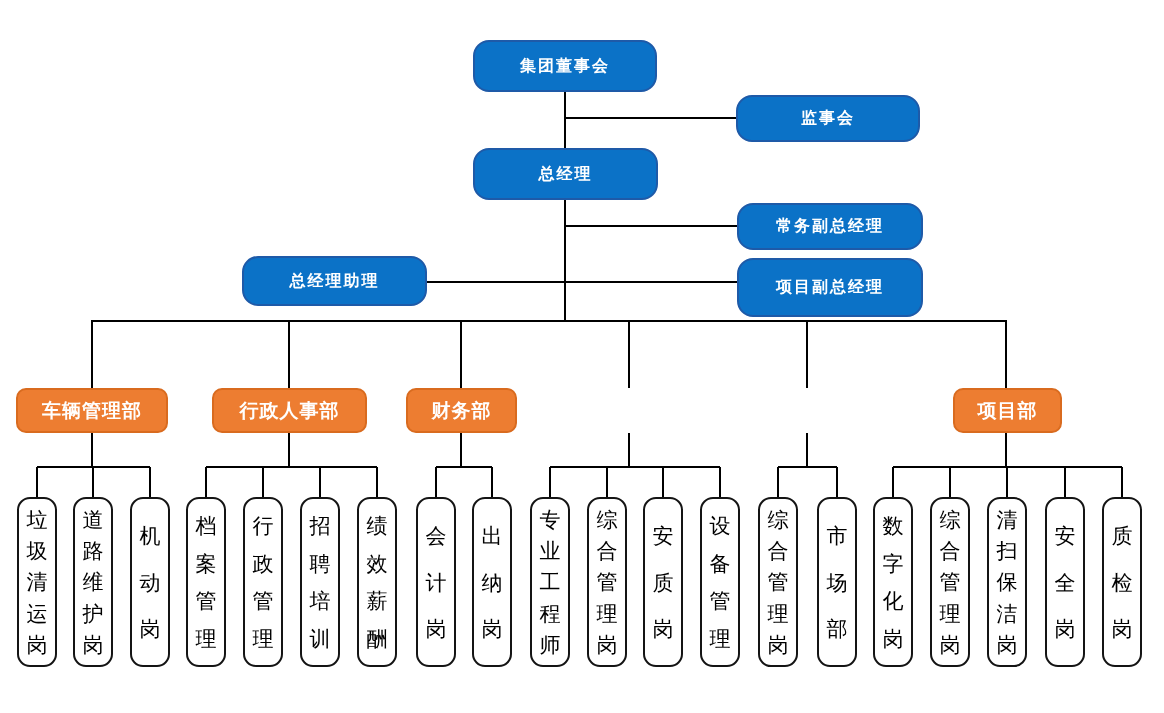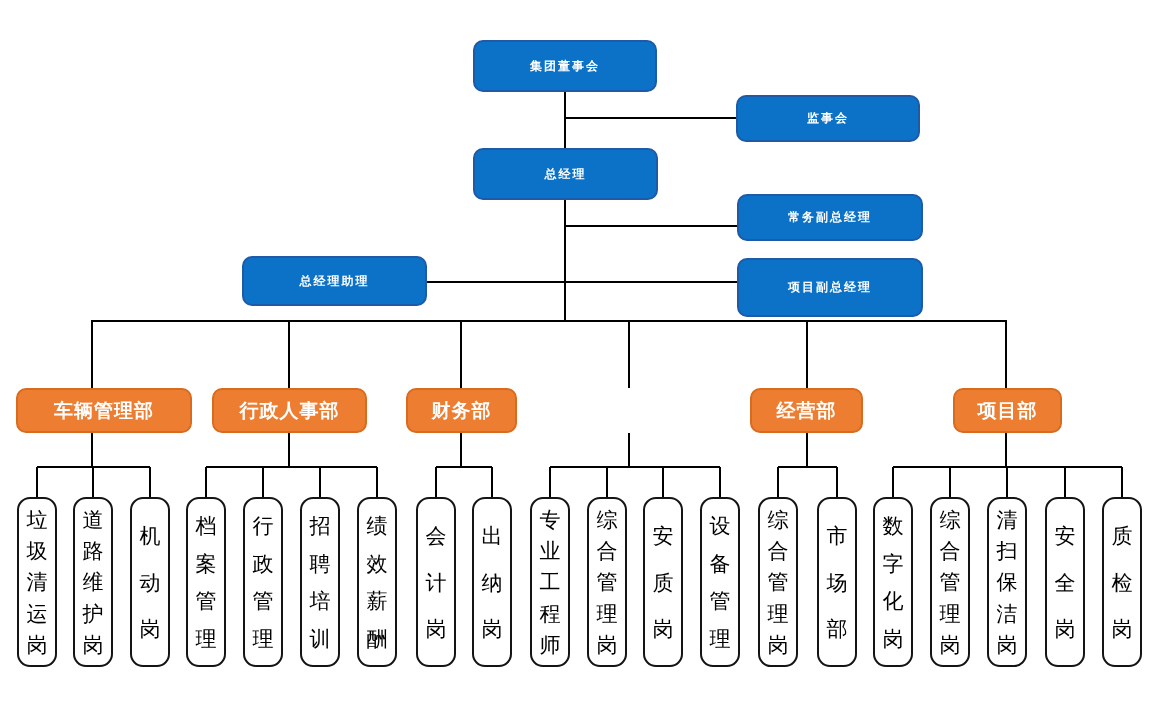--- a/index.html
+++ b/index.html
@@ -16,22 +16,22 @@
   .v{width:2px;}
   
   .node{
     position:absolute;z-index:2;
     display:flex;align-items:center;justify-content:center;
     box-sizing:border-box;text-align:center;
   }
   .blue{
     background:var(--blue,#0B72C7);
     border:2px solid var(--blue-border,#1E5AA8);
-    border-radius:10px;
-    color:#ffffff;font-size:12px;font-weight:bold;letter-spacing:2px;
+    border-radius:16px;
+    color:#ffffff;font-size:16px;font-weight:bold;letter-spacing:2px;
   }
   .orange{
     background:var(--orange,#ED7D31);
     border:2px solid var(--orange-border,#D96B1F);
     border-radius:10px;
     color:#ffffff;font-size:19px;font-weight:bold;letter-spacing:1px;
     height:45px;top:388px;
   }
   .leaf{
     position:absolute;z-index:2;
@@ -103,41 +103,38 @@
 
   <div class="node blue" style="left:473px;top:40px;width:184px;height:52px;">
     <span>集团董事会</span>
   </div>
   <div class="node blue" style="left:736px;top:95px;width:184px;height:47px;">
     <span>监事会</span>
   </div>
   <div class="node blue" style="left:473px;top:148px;width:185px;height:52px;">
     <span>总经理</span>
   </div>
-  <div class="node blue" style="left:737px;top:194px;width:186px;height:47px;">
+  <div class="node blue" style="left:737px;top:203px;width:186px;height:47px;">
     <span>常务副总经理</span>
   </div>
   <div class="node blue" style="left:242px;top:256px;width:185px;height:50px;">
     <span>总经理助理</span>
   </div>
   <div class="node blue" style="left:737px;top:258px;width:186px;height:59px;">
     <span>项目副总经理</span>
   </div>
 
-  <div class="node orange" style="left:16px;width:176px;">
+  <div class="node orange" style="left:16px;width:152px;">
     <span>车辆管理部</span>
   </div>
   <div class="node orange" style="left:212px;width:155px;">
     <span>行政人事部</span>
   </div>
   <div class="node orange" style="left:406px;width:111px;">
     <span>财务部</span>
-  </div>
-  <div class="node orange" style="left:750px;width:113px;">
-    <span>经营部</span>
   </div>
   <div class="node orange" style="left:953px;width:109px;">
     <span>项目部</span>
   </div>
 
   <div class="leaf" style="left:17px;">
     <span class="vtext">
         <span>垃</span>
         <span>圾</span>
         <span>清</span>

